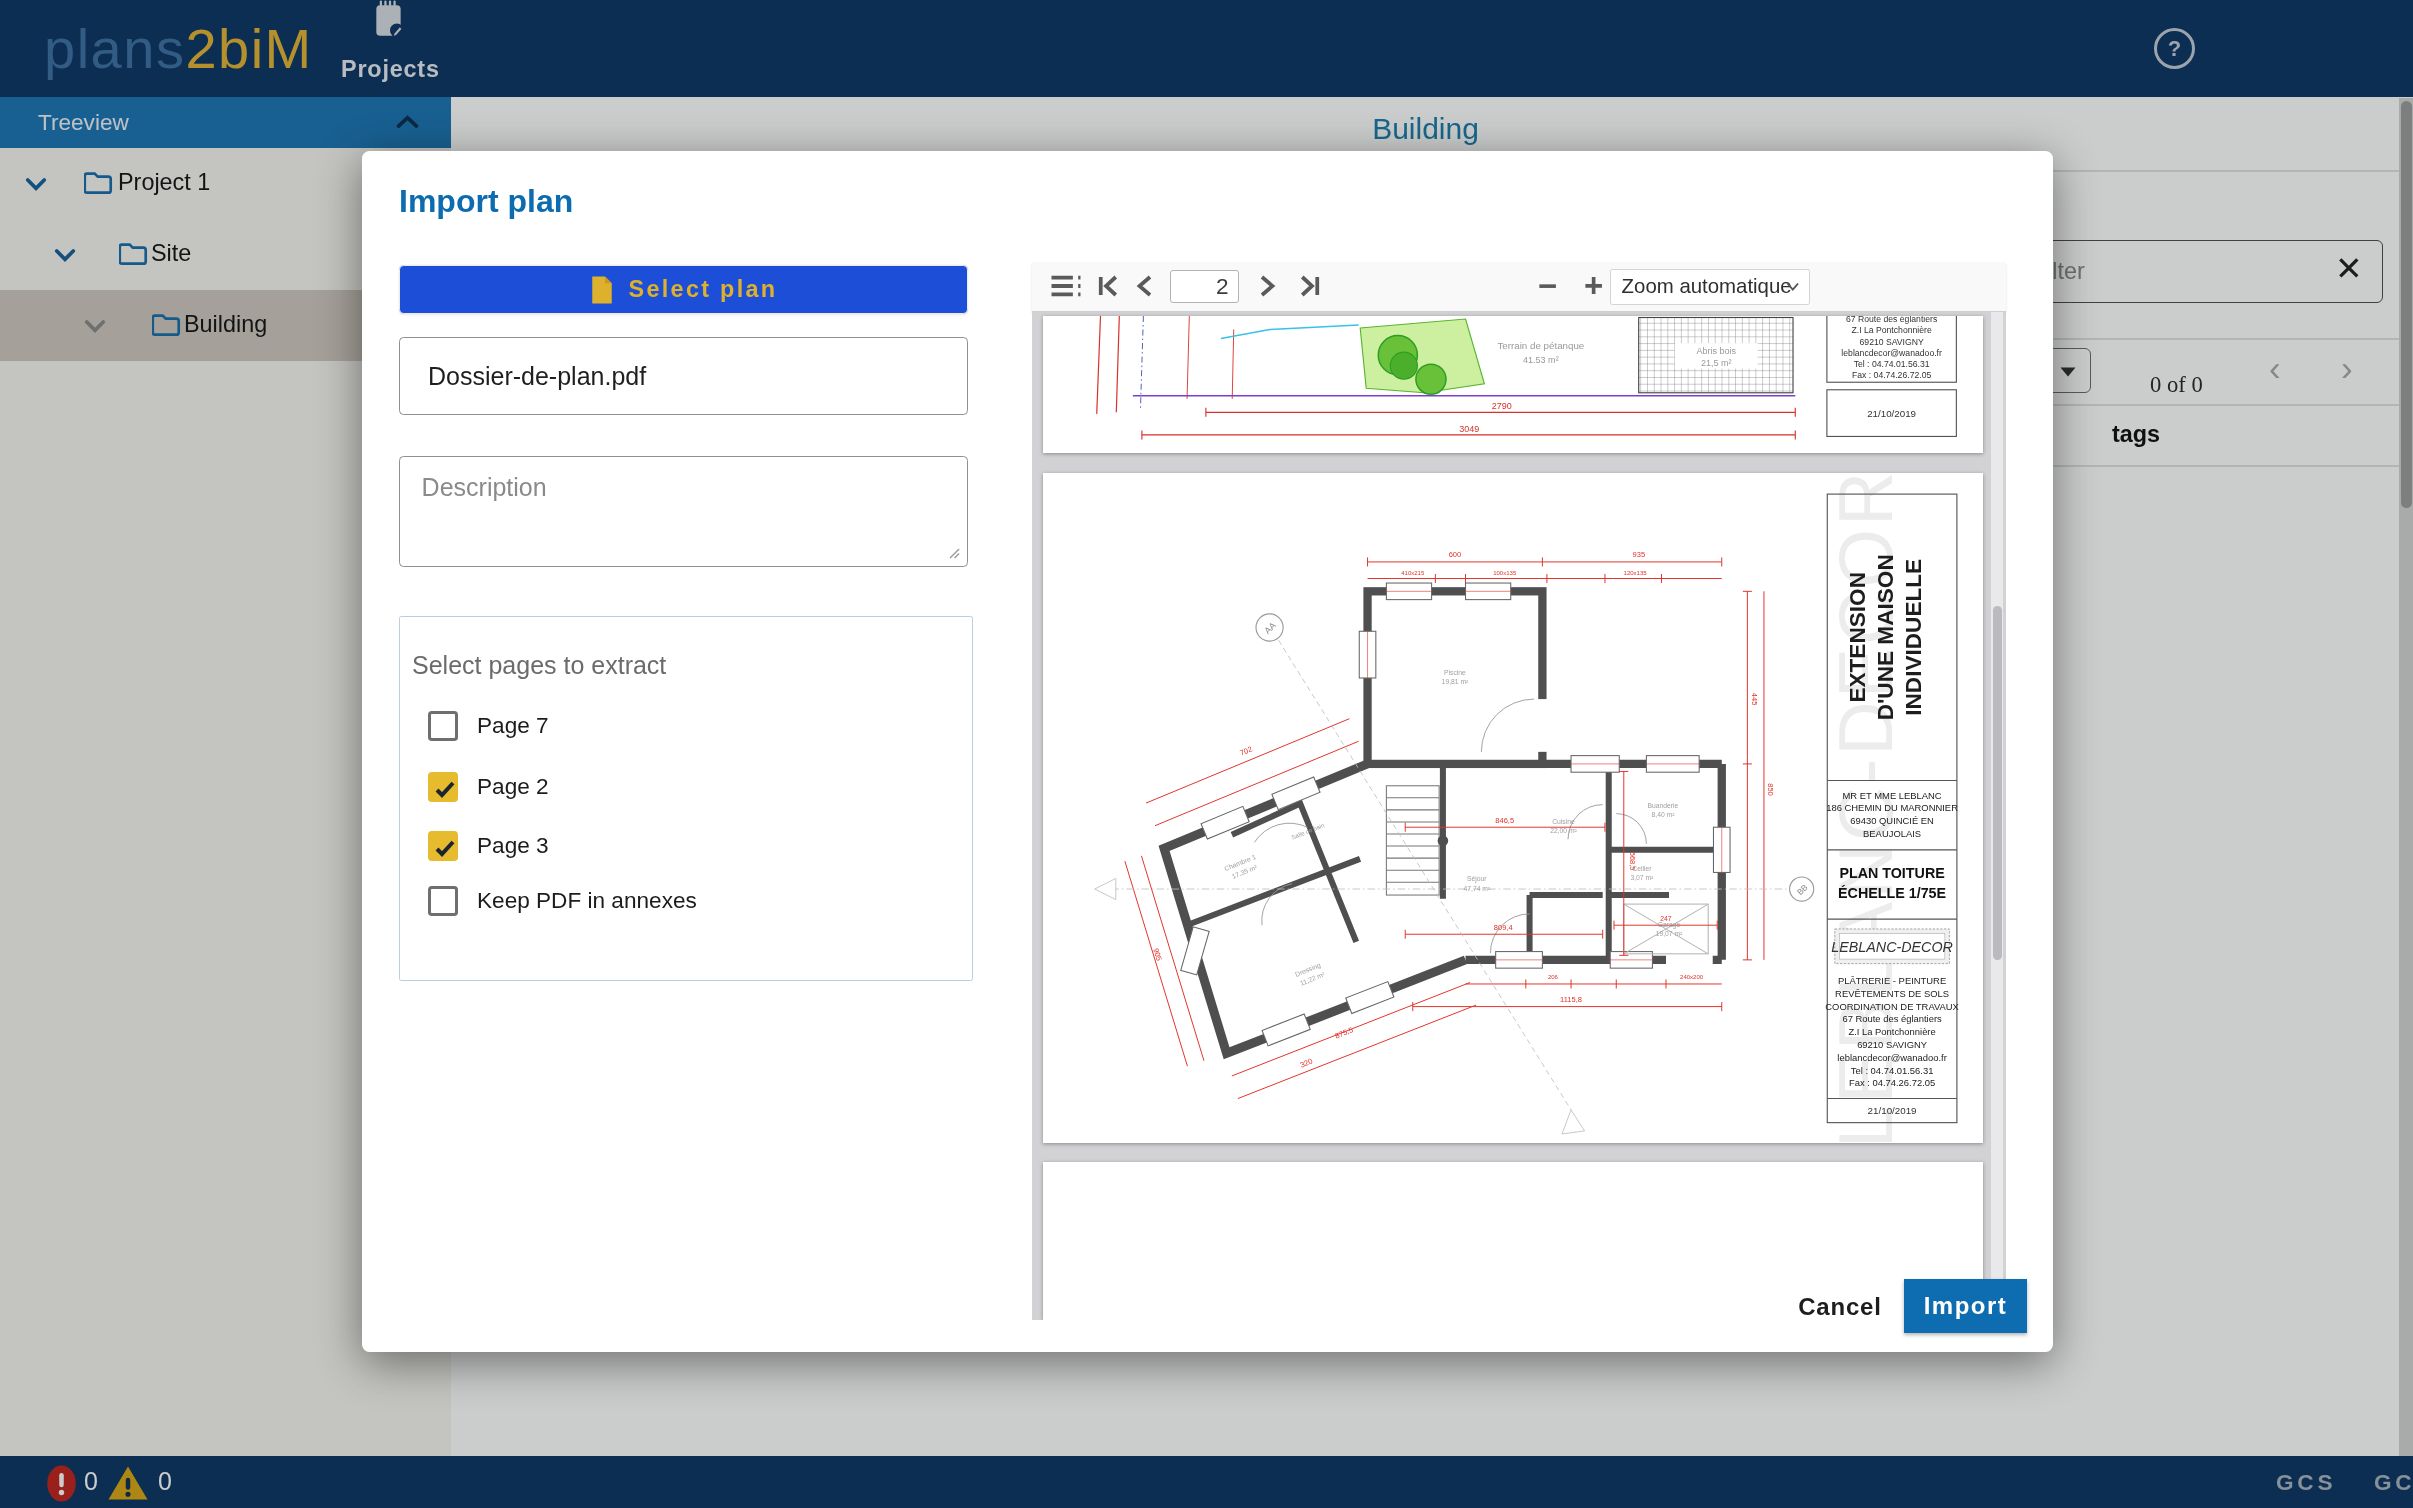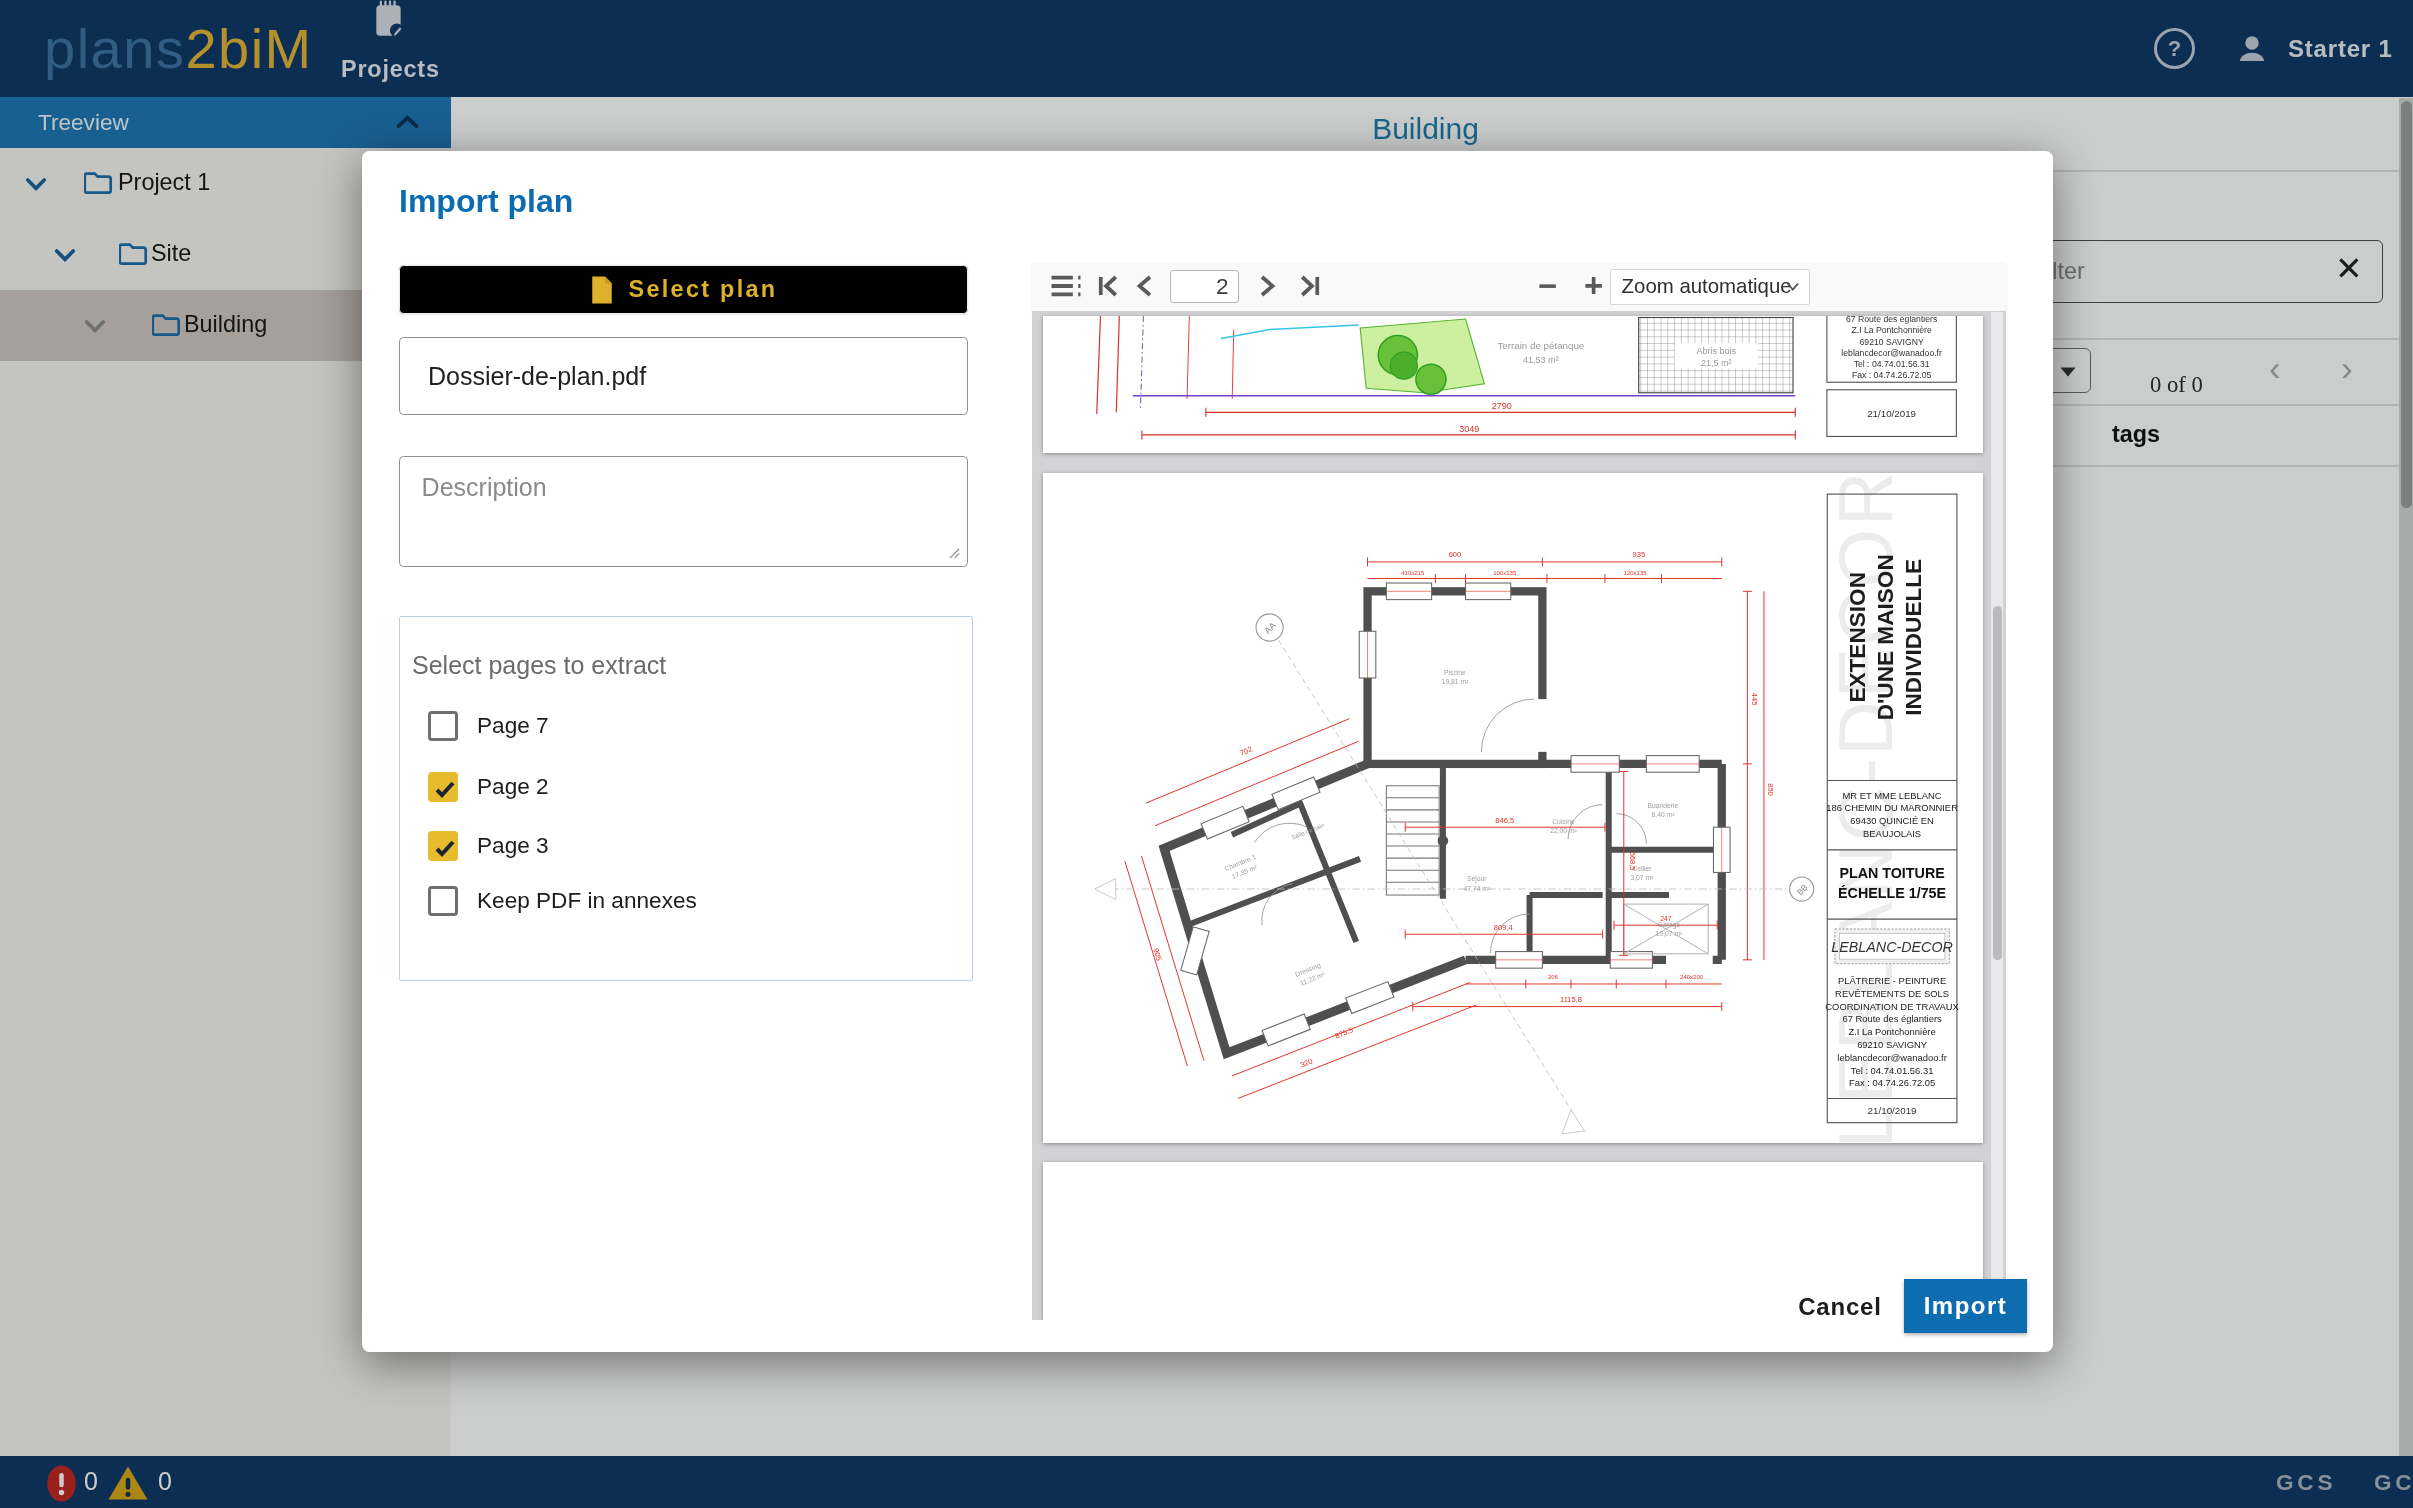--- a/index.html
+++ b/index.html
@@ -47,21 +47,21 @@
   .foot-num{font-size:25px;color:#fff;}
   .foot-right{font-size:22.6px;font-weight:700;letter-spacing:3.8px;color:#a9b4bf;}
 
   
   .overlay{left:0;top:0;width:2413px;height:1508px;background:rgba(10,12,16,0.21);}
 
   
   .modal{left:362px;top:151px;width:1691px;height:1201px;background:#fff;border-radius:7.5px;
     box-shadow:0 10.6px 45px rgba(0,0,0,0.45);}
   .modal-title{left:37px;top:32px;font-size:32px;font-weight:600;color:#0d6cb0;}
-  .btn-selectplan{left:37px;top:114px;width:569px;height:49px;background:#000000;border:1.5px solid #ececec;
+  .btn-selectplan{left:37px;top:114px;width:569px;height:49px;background:#1d4ed8;border:1.5px solid #ececec;
     border-radius:4.5px;box-sizing:border-box;box-shadow:0 0.8px 2.3px rgba(0,0,0,0.10);
     display:flex;align-items:center;justify-content:center;gap:15px;}
   .btn-selectplan span{font-size:23.4px;font-weight:700;letter-spacing:2.3px;color:#ddb12b;}
   .filename-box{left:37px;top:186px;width:569px;height:78px;border:1.5px solid #8f8f8f;border-radius:4.5px;box-sizing:border-box;}
   .filename-box input{position:absolute;left:26px;top:6px;width:520px;height:63px;border:none;outline:none;
     font-size:25px;color:#1f1f1f;font-family:inherit;background:transparent;}
   .desc-box{left:37px;top:305px;width:569px;height:111px;border:1.5px solid #8f8f8f;border-radius:4.5px;box-sizing:border-box;}
   .desc-box textarea{position:absolute;left:19.6px;top:13.6px;width:528px;height:79px;border:none;outline:none;resize:none;
     font-size:25px;color:#1f1f1f;font-family:inherit;background:transparent;}
   .desc-box textarea::placeholder,.filter-box input::placeholder{color:#8a8a8a;opacity:1;}
@@ -110,27 +110,20 @@
       <svg width="32" height="38" viewBox="0 0 42 50">
         <rect x="3" y="7" width="32" height="40" rx="5" fill="#d7dde5"></rect>
         <path d="M9 7 v-5 M15 7 v-5 M21 7 v-5 M27 7 v-5" stroke="#d7dde5" stroke-width="3" stroke-linecap="round"></path>
         <circle cx="30" cy="40" r="9" fill="#0f3766"></circle>
         <path d="M27 44 l7 -8 2 2 -7 8 -3 1 z" fill="#d7dde5"></path>
       </svg>
       <span class="nav-label">Projects</span>
     </div>
     <div class="abs nav-item" style="left:2154px;">
       <div class="help-circle">?</div>
-    </div>
-    <div class="abs nav-item" style="left:2234px;">
-      <svg width="36" height="36" viewBox="0 0 48 48">
-        <circle cx="24" cy="16" r="9" fill="#c3ccd7"></circle>
-        <path d="M8 40 a16 11 0 0 1 32 0 z" fill="#c3ccd7"></path>
-      </svg>
-      <span class="nav-label" style="font-size:24px;">Starter 1</span>
     </div>
   </div>
 
   <div class="abs sidebar"></div>
   <div class="abs tree-header">
     <span class="tree-header-label">Treeview</span>
     <svg class="abs" style="left:394px;top:13.6px;" width="27" height="22.6" viewBox="0 0 36 30">
       <path d="M6 20 L18 9 L30 20" stroke="#0e2f55" stroke-width="5" fill="none" stroke-linecap="round"></path>
     </svg>
   </div>

